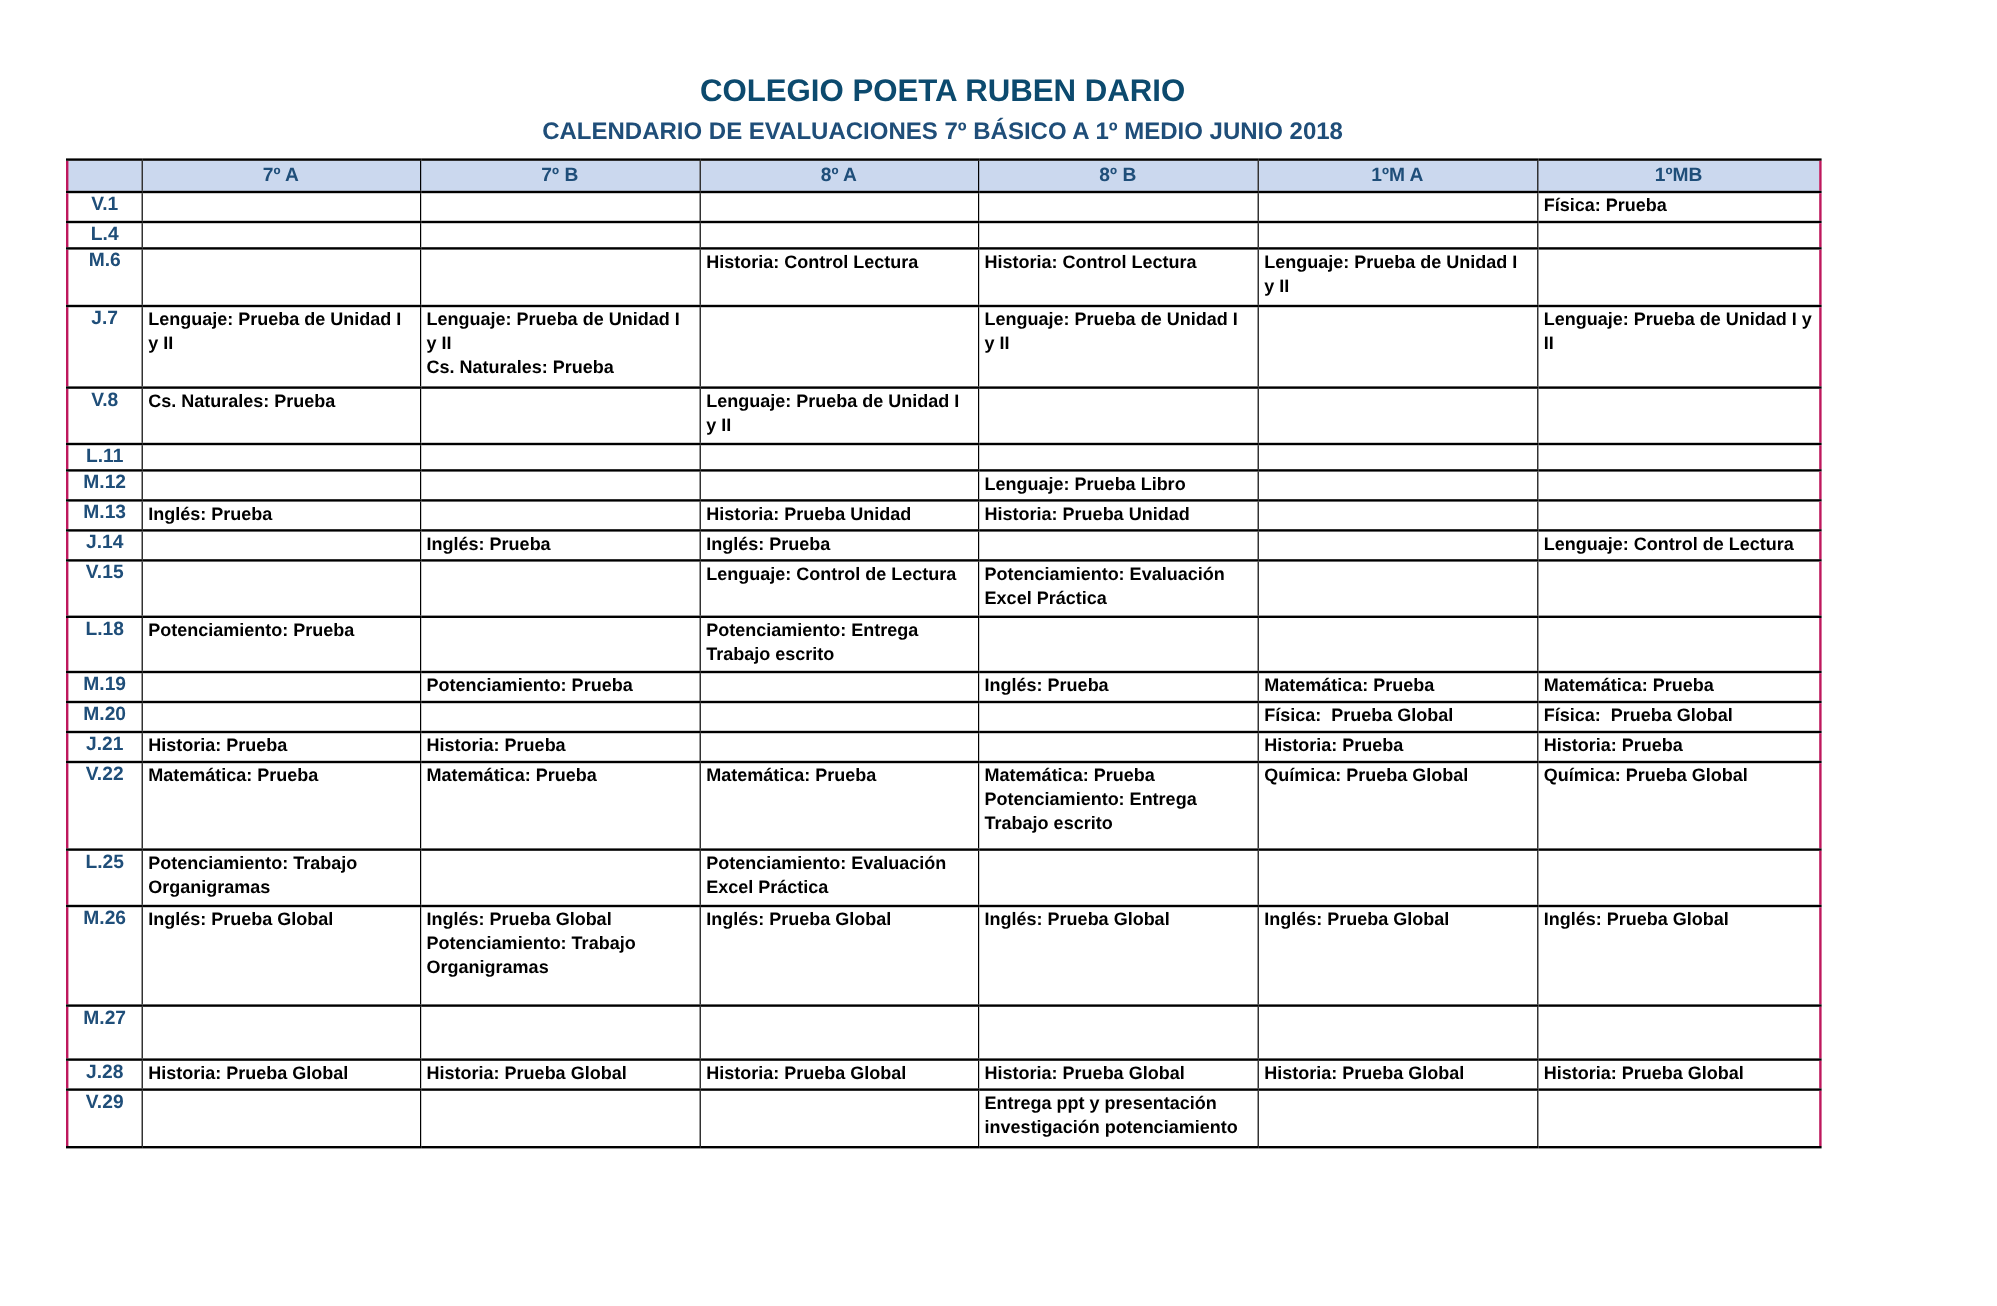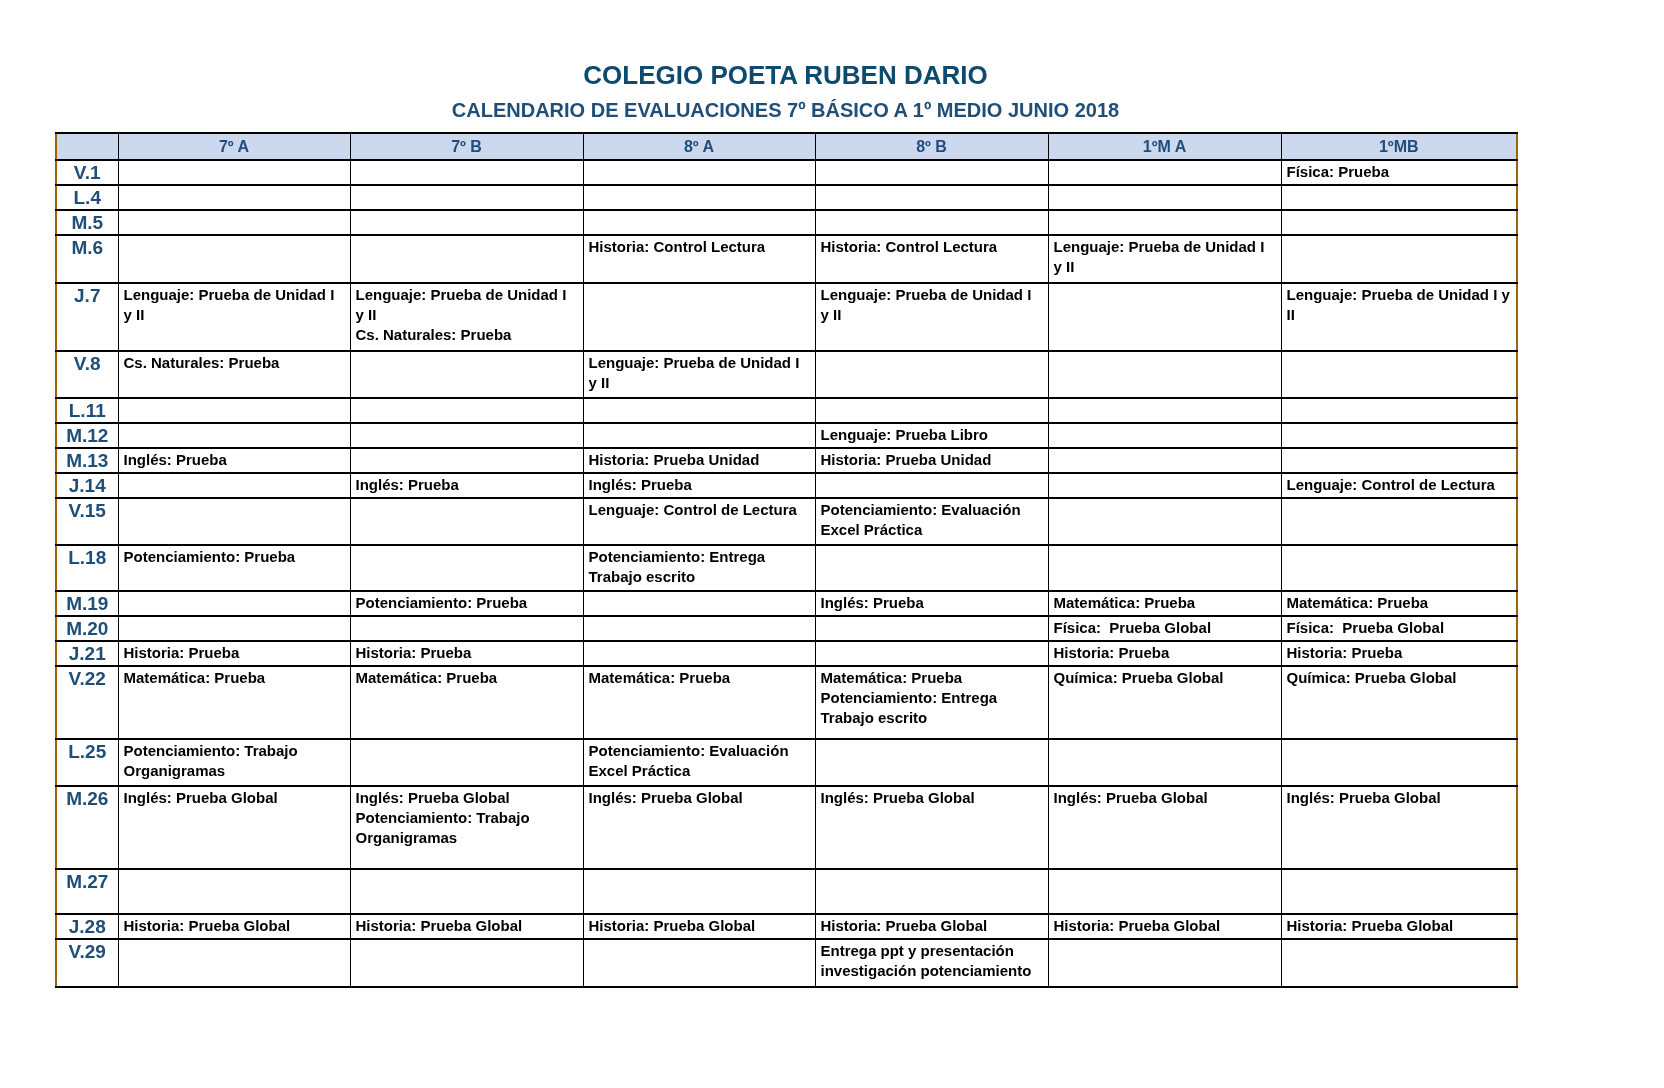--- a/index.html
+++ b/index.html
@@ -34,21 +34,21 @@
     text-align: center;
     font-size: 20px;
     font-weight: bold;
     color: #1F4E79;
   }
   table.cal {
     border-collapse: collapse;
     table-layout: fixed;
     margin-left: 55px;
     width: 1461px;
-    border: 2px solid #a16207;
+    border: 2px solid #be185d;
   }
   table.cal th, table.cal td {
     border-left: 1px solid #000;
     border-right: 1px solid #000;
     border-top: 2px solid #000;
     border-bottom: 2px solid #000;
     vertical-align: top;
     overflow: hidden;
   }
   table.cal thead th {
@@ -56,21 +56,21 @@
     color: #1F4E79;
     font-size: 16px;
     font-weight: bold;
     text-align: center;
     height: 23px;
     padding: 1px 2px;
     vertical-align: middle;
   }
   td.day {
     color: #1F4E79;
-    font-size: 19px;
+    font-size: 16px;
     font-weight: bold;
     text-align: center;
     padding: 1px 2px 0 2px;
     border-right: 2px solid #000;
   }
   th.daycol { border-right: 2px solid #000; }
   td.ev {
     color: #000000;
     font-size: 15px;
     font-weight: 600;
@@ -121,29 +121,20 @@
         </tr>
         <tr style="height: 22px;">
           <td class="day">L.4</td>
           <td class="ev"></td>
           <td class="ev"></td>
           <td class="ev"></td>
           <td class="ev"></td>
           <td class="ev"></td>
           <td class="ev"></td>
         </tr>
-        <tr style="height: 23px;">
-          <td class="day">M.5</td>
-          <td class="ev"></td>
-          <td class="ev"></td>
-          <td class="ev"></td>
-          <td class="ev"></td>
-          <td class="ev"></td>
-          <td class="ev"></td>
-        </tr>
         <tr style="height: 48px;">
           <td class="day">M.6</td>
           <td class="ev"></td>
           <td class="ev"></td>
           <td class="ev">
             <div>Historia: Control Lectura</div>
           </td>
           <td class="ev">
             <div>Historia: Control Lectura</div>
           </td>

